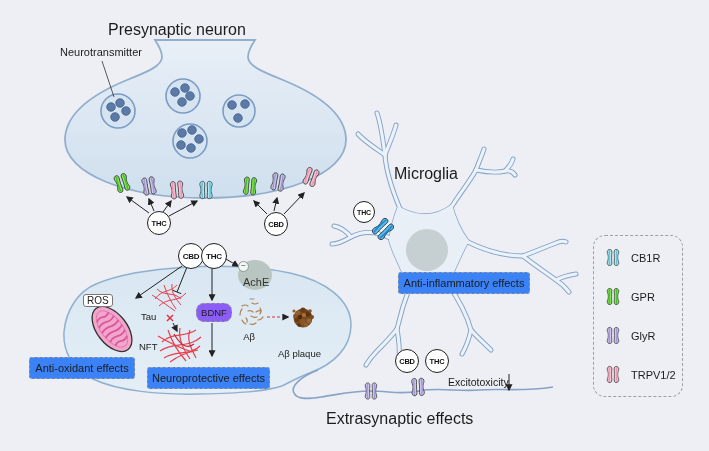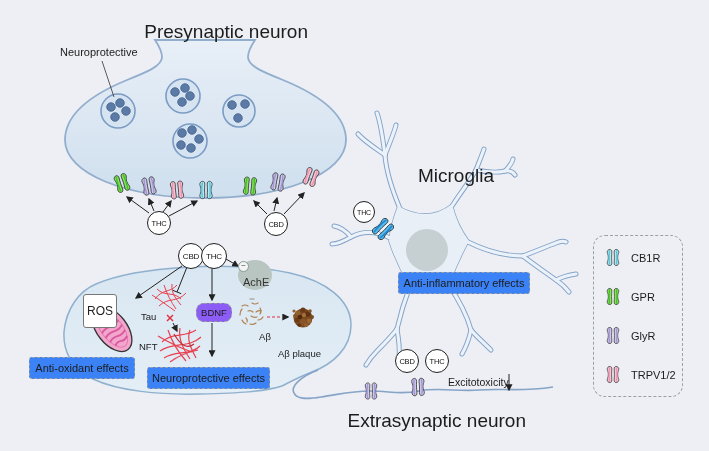--- a/index.html
+++ b/index.html
@@ -1,28 +1,28 @@
 <!DOCTYPE html>
 <html><head>
 <meta charset="utf-8">
 <style>
   html,body{margin:0;padding:0}
   body{background:#edeff4;font-family:"Liberation Sans",sans-serif}
   .stage{position:relative;width:709px;height:451px;overflow:hidden;background:#edeff4}
   .stage svg.bg{position:absolute;left:0;top:0}
   .lbl{position:absolute;color:#1c1c1c;white-space:nowrap}
-  .title{font-size:19px;text-align:right}
+  .title{font-size:16px;text-align:left}
   .small{font-size:9.5px}
   .mol{position:absolute;background:#fff;border:1.2px solid #1f1f1f;border-radius:50%;
-       display:flex;align-items:center;justify-content:center;font-weight:normal;color:#111;
+       display:flex;align-items:center;justify-content:center;font-weight:bold;color:#111;
        letter-spacing:-0.2px}
   .effect-box{position:absolute;background:#3b82f6;border:1px dashed #9aa0a8;border-radius:3px;
        display:flex;align-items:center;justify-content:center;font-size:11px;color:#1c1c1c}
   .ros-box{position:absolute;background:#fff;border:1px solid #777;border-radius:3px;
-       font-size:12px;padding:9px 3px;color:#222}
+       font-size:10px;padding:0 3px;color:#222}
   .bdnf-box{position:absolute;background:#8b5cf6;border:1px dashed #999;border-radius:8px;
        display:flex;align-items:center;justify-content:center;font-size:9.5px;color:#1c1c1c}
   .legend{position:absolute;left:593px;top:235px;width:90px;height:162px;
        border:1px dashed #9aa0a8;border-radius:12px;box-sizing:border-box;
        display:flex;flex-direction:column;justify-content:center;gap:17px;padding:10px 0 10px 12px}
   .legend-row{display:flex;align-items:center;gap:11px;height:22px}
   .legend-row .txt{font-size:11px;color:#1c1c1c}
   .minus-badge{position:absolute;width:9px;height:9px;border-radius:50%;background:#f3f5f5;
        border:0.8px solid #8a9a96;color:#444;font-size:8px;line-height:7px;text-align:center}
 </style>
@@ -256,28 +256,28 @@
     <g transform="translate(371,391)">
           <use href="#receptor" x="-7" y="-11" width="14" height="22" style="--rf: #cdc5ea; --rs: #a295d3;"></use>
         </g>
     <g transform="translate(418,387) rotate(-2)">
           <use href="#receptor" x="-7.5" y="-12" width="15" height="24" style="--rf: #cdc5ea; --rs: #a295d3;"></use>
         </g>
   </g>
 </svg>
 
 <div class="lbl title" style="left:108px;top:21px;width:200px">Presynaptic neuron</div>
-<div class="lbl" style="left:60px;top:46px;font-size:11px">Neuroprotective</div>
+<div class="lbl" style="left:60px;top:46px;font-size:11px">Neurotransmitter</div>
 <div class="lbl title" style="left:394px;top:165px;width:100px">Microglia</div>
-<div class="lbl title" style="left:326px;top:410px;width:200px">Extrasynaptic neuron</div>
+<div class="lbl title" style="left:326px;top:410px;width:200px">Extrasynaptic effects</div>
 <div class="lbl" style="left:448px;top:376px;font-size:10.5px">Excitotoxicity</div>
 
 <div class="lbl small" style="left:141px;top:311px">Tau</div>
 <div class="lbl small" style="left:139px;top:341px">NFT</div>
-<div class="lbl small" style="left:255px;top:331px;width:20px;text-align:center">Aβ</div>
+<div class="lbl small" style="left:235px;top:331px;width:20px;text-align:right">Aβ</div>
 <div class="lbl small" style="left:278px;top:348px">Aβ plaque</div>
 <div class="lbl" style="left:243px;top:276px;font-size:11px;color:#333">AchE</div>
 <div class="minus-badge" style="left:238px;top:261px">−</div>
 
 <div class="ros-box" style="left:83px;top:294px">ROS</div>
 <div class="bdnf-box" style="left:196px;top:303px;width:34px;height:17px">BDNF</div>
 
 <div class="effect-box" style="left:29px;top:357px;width:104px;height:20px">Anti-oxidant effects</div>
 <div class="effect-box" style="left:147px;top:367px;width:121px;height:20px">Neuroprotective effects</div>
 <div class="effect-box" style="left:398px;top:272px;width:130px;height:20px">Anti-inflammatory effects</div>

